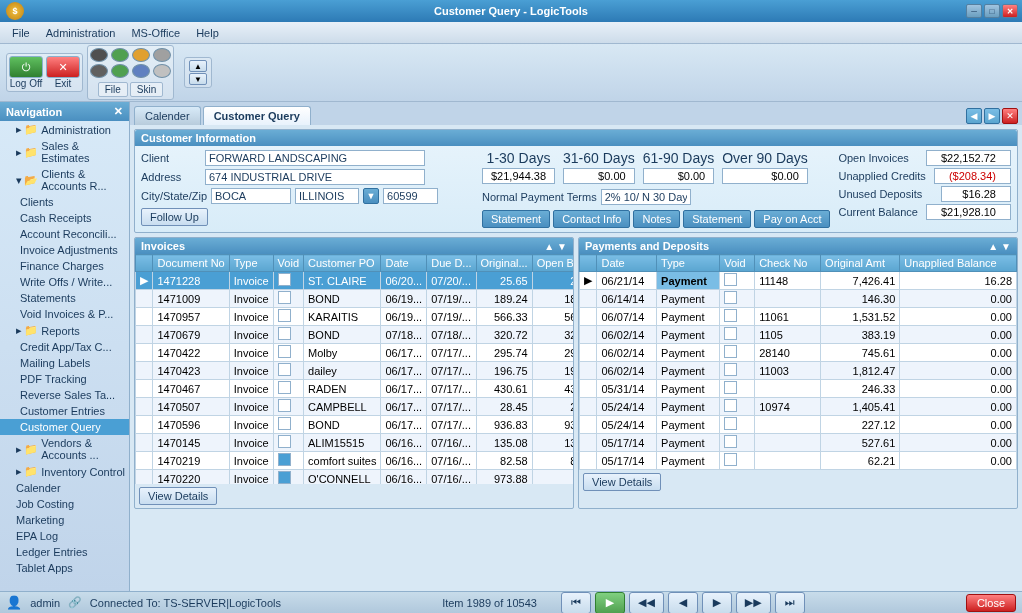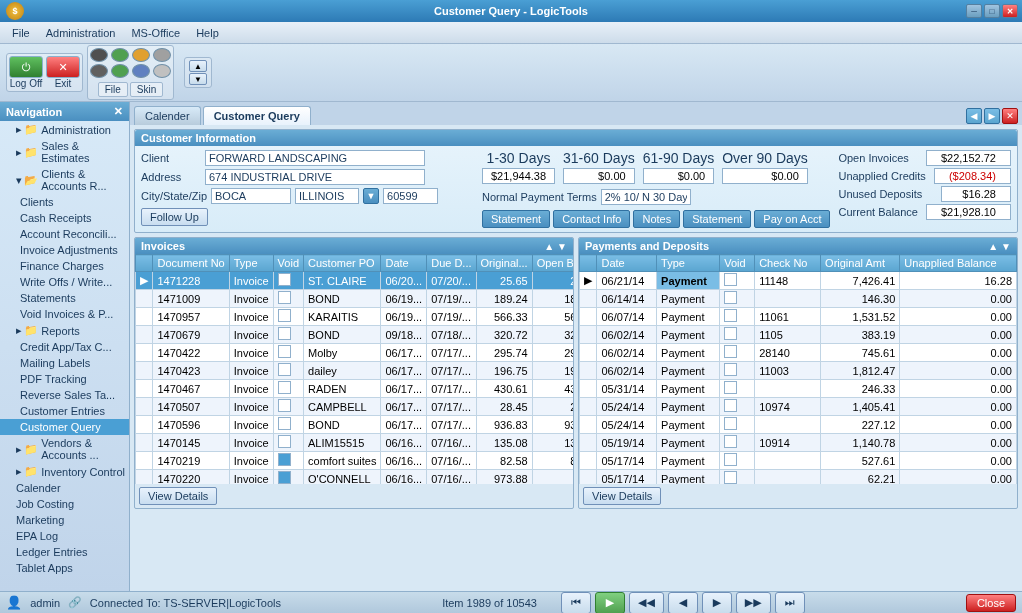--- a/index.html
+++ b/index.html
@@ -400,21 +400,21 @@
                   <td>07/19/...</td>
                   <td style="text-align: right;">566.33</td>
                   <td style="text-align: right;">566.33</td>
                 </tr>
                 <tr>
                   <td style="text-align: center; width: 12px;"></td>
                   <td>1470679</td>
                   <td>Invoice</td>
                   <td><div style="width: 13px; height: 13px; border: 1px solid rgb(144, 176, 204); background: white; display: inline-block;"></div></td>
                   <td>BOND</td>
-                  <td>09/18...</td>
+                  <td>07/18...</td>
                   <td>07/18/...</td>
                   <td style="text-align: right;">320.72</td>
                   <td style="text-align: right;">320.72</td>
                 </tr>
                 <tr>
                   <td style="text-align: center; width: 12px;"></td>
                   <td>1470422</td>
                   <td>Invoice</td>
                   <td><div style="width: 13px; height: 13px; border: 1px solid rgb(144, 176, 204); background: white; display: inline-block;"></div></td>
                   <td>Molby</td>
@@ -606,29 +606,20 @@
                   <td style="width: 12px;"></td>
                   <td>05/24/14</td>
                   <td>Payment</td>
                   <td><div style="width: 13px; height: 13px; border: 1px solid rgb(144, 176, 204); background: white; display: inline-block;"></div></td>
                   <td></td>
                   <td style="text-align: right;">227.12</td>
                   <td style="text-align: right;">0.00</td>
                 </tr>
                 <tr>
                   <td style="width: 12px;"></td>
-                  <td>05/19/14</td>
-                  <td>Payment</td>
-                  <td><div style="width: 13px; height: 13px; border: 1px solid rgb(144, 176, 204); background: white; display: inline-block;"></div></td>
-                  <td>10914</td>
-                  <td style="text-align: right;">1,140.78</td>
-                  <td style="text-align: right;">0.00</td>
-                </tr>
-                <tr>
-                  <td style="width: 12px;"></td>
                   <td>05/17/14</td>
                   <td>Payment</td>
                   <td><div style="width: 13px; height: 13px; border: 1px solid rgb(144, 176, 204); background: white; display: inline-block;"></div></td>
                   <td></td>
                   <td style="text-align: right;">527.61</td>
                   <td style="text-align: right;">0.00</td>
                 </tr>
                 <tr>
                   <td style="width: 12px;"></td>
                   <td>05/17/14</td>

